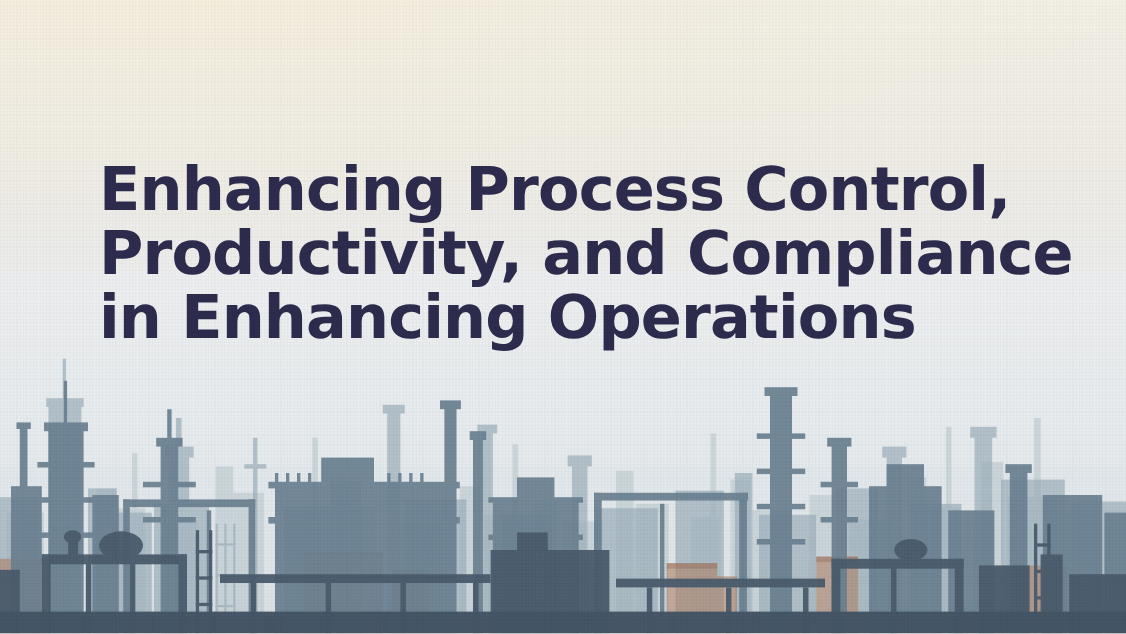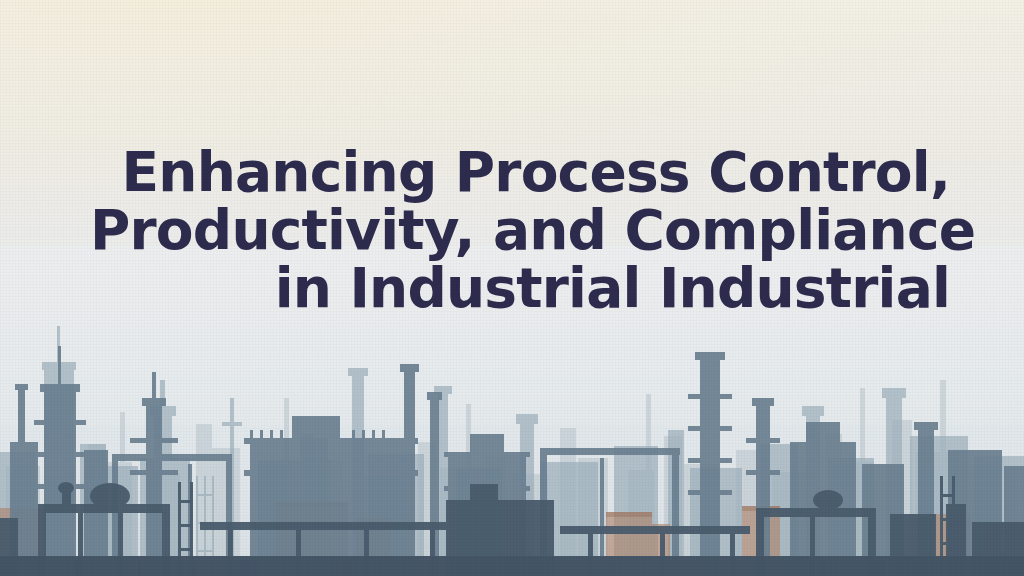--- a/index.html
+++ b/index.html
@@ -7,21 +7,20 @@
     width:1024px; height:576px;
     overflow:hidden;
     font-family:"Liberation Sans", sans-serif;
     background:#ffffff;
   }
   #slide {
     position:relative;
     width:1024px; height:576px;
     overflow:hidden;
     background:#efeee6;
-    text-align:right;
   }
 
   
   .sky {
     position:absolute; inset:0;
     background:
       linear-gradient(180deg,
         #f3f0e6 0%,
         #f0eee5 12%,
         #eeece5 26%,
@@ -375,17 +374,17 @@
         <rect x="0" y="100" width="1024" height="20"></rect>
       </g>
     </svg>
   </div>
 
   <div class="ground"></div>
 
   <div class="title-wrap">
     <span class="title-line">Enhancing Process Control,</span>
     <span class="title-line">Productivity, and Compliance</span>
-    <span class="title-line">in Industrial Industrial</span>
+    <span class="title-line">in Enhancing Operations</span>
   </div>
 
   <div class="noise"></div>
 </div>
 
 </body></html>

